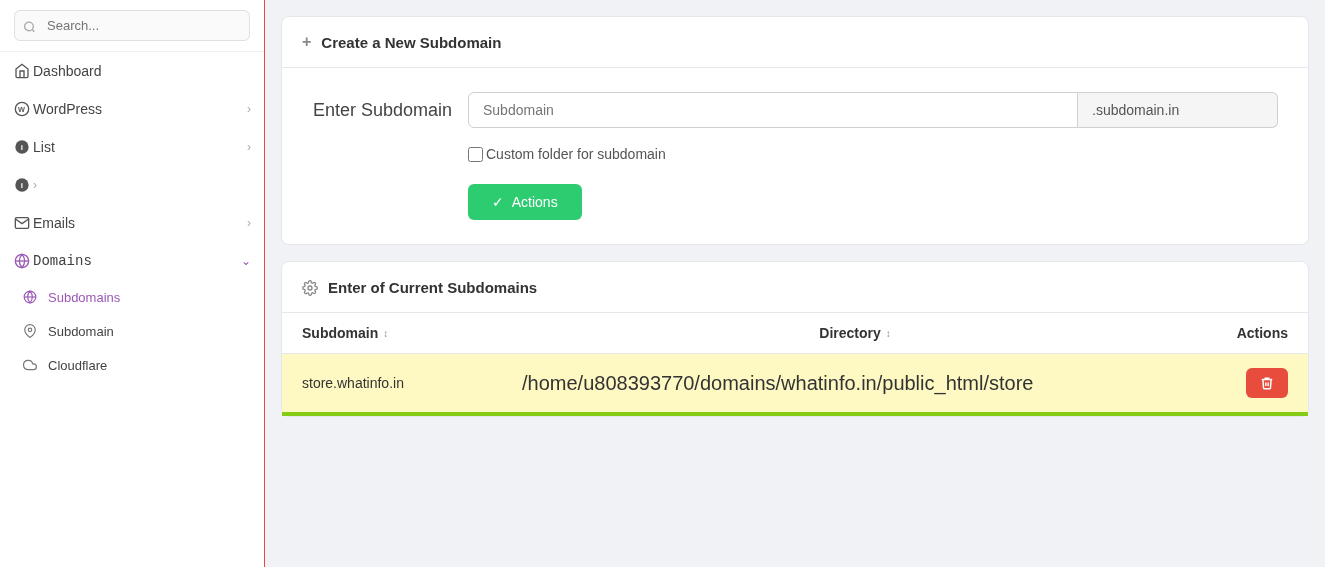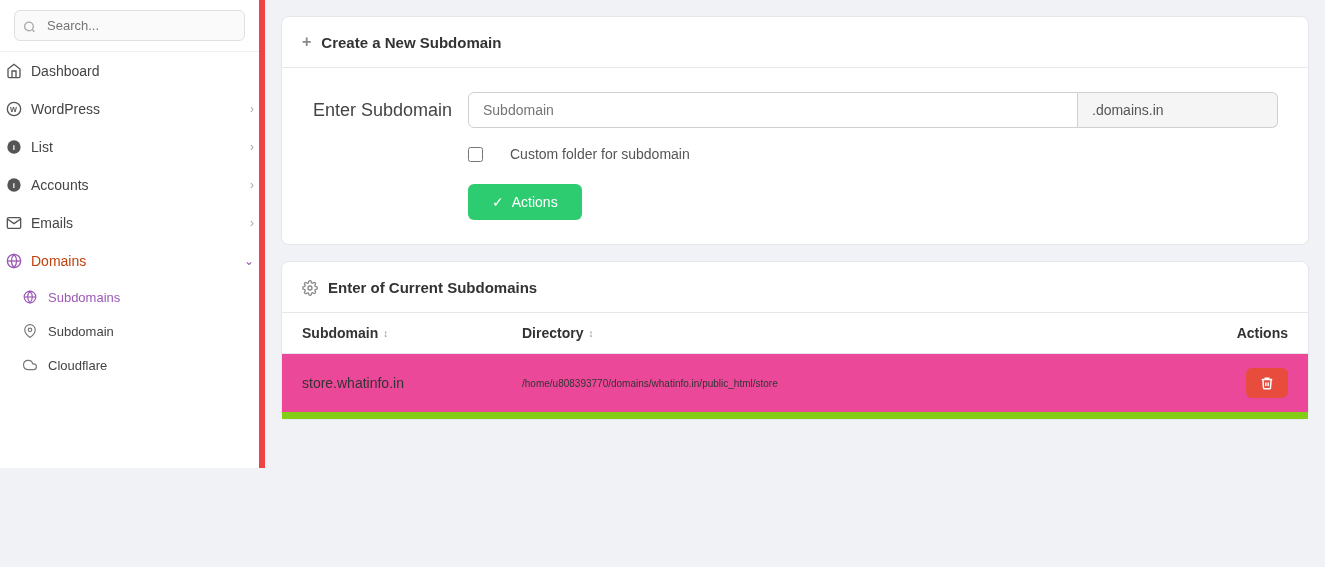--- a/index.html
+++ b/index.html
@@ -10,25 +10,25 @@
       height: 567px;
       overflow: hidden;
       font-size: 14px;
       color: #333;
     }
 
     
     .sidebar {
       width: 265px;
       background: #fff;
-      border-right: 6px solid #ef4444;
+      border-right: 1px solid #ef4444;
       display: flex;
       flex-direction: column;
       flex-shrink: 0;
-      height: 468px;
+      height: 567px;
       overflow-y: auto;
     }
 
     .search-wrap {
       padding: 10px 14px;
       border-bottom: 1px solid #f0f0f0;
     }
 
     .search-input {
       width: 100%;
@@ -50,25 +50,25 @@
       left: 9px;
       top: 50%;
       transform: translateY(-50%);
       color: #aaa;
       font-size: 13px;
     }
 
     .nav-item {
       display: flex;
       align-items: center;
-      padding: 10px 5px;
+      padding: 10px 13px;
       cursor: pointer;
       color: #444;
       font-size: 14px;
-      gap: 8px;
+      gap: 2px;
       transition: background 0.15s;
     }
 
     .nav-item .nav-icon {
       width: 18px;
       height: 18px;
       flex-shrink: 0;
       display: flex;
       align-items: center;
       justify-content: center;
@@ -199,21 +199,21 @@
       border-radius: 0 6px 6px 0;
       font-size: 14px;
       background: #f5f5f5;
       color: #555;
       min-width: 200px;
     }
 
     .checkbox-row {
       display: flex;
       align-items: center;
-      gap: 27px;
+      gap: 3px;
       margin-bottom: 22px;
       margin-left: 156px;
     }
 
     .checkbox-row input[type="checkbox"] {
       width: 15px;
       height: 15px;
       cursor: pointer;
     }
 
@@ -260,49 +260,50 @@
       display: flex;
       align-items: center;
       gap: 5px;
     }
 
     .col-directory {
       flex: 1;
       display: flex;
       align-items: center;
       gap: 5px;
+      justify-content: center;
     }
 
     .col-actions {
       width: 100px;
       text-align: right;
     }
 
     .sort-icon {
       font-size: 10px;
       color: #888;
     }
 
     .table-data-row {
       display: flex;
       padding: 14px 20px;
       align-items: center;
-      background: #ec4899;
-      border-bottom: 7px solid #84cc16;
+      background: #fef9c3;
+      border-bottom: 4px solid #84cc16;
     }
 
     .table-data-row .val-subdomain {
       width: 220px;
       font-size: 14px;
       color: #333;
     }
 
     .table-data-row .val-directory {
       flex: 1;
-      font-size: 10px;
+      font-size: 20px;
       color: #333;
     }
 
     .table-data-row .val-actions {
       width: 100px;
       display: flex;
       justify-content: flex-end;
     }
 
     .delete-btn {
@@ -372,21 +373,20 @@
     <span class="nav-arrow">›</span>
   </div>
 
   <div class="nav-item">
     <span class="nav-icon">
       <svg width="16" height="16" viewBox="0 0 24 24" fill="currentColor">
         <circle cx="12" cy="12" r="10"></circle>
         <text x="10" y="16" font-size="12" fill="white" font-weight="bold">i</text>
       </svg>
     </span>
-    <span class="nav-label">Accounts</span>
     <span class="nav-arrow">›</span>
   </div>
 
   <div class="nav-item">
     <span class="nav-icon">
       <svg width="16" height="16" viewBox="0 0 24 24" fill="none" stroke="currentColor" stroke-width="2">
         <path d="M4 4h16c1.1 0 2 .9 2 2v12c0 1.1-.9 2-2 2H4c-1.1 0-2-.9-2-2V6c0-1.1.9-2 2-2z"></path>
           <polyline points="22,6 12,13 2,6"></polyline>
       </svg>
     </span>
@@ -395,21 +395,21 @@
   </div>
 
   <div class="nav-item active">
     <span class="nav-icon">
       <svg width="16" height="16" viewBox="0 0 24 24" fill="none" stroke="#9b59b6" stroke-width="2">
         <circle cx="12" cy="12" r="10"></circle>
           <line x1="2" y1="12" x2="22" y2="12"></line>
           <path d="M12 2a15.3 15.3 0 0 1 4 10 15.3 15.3 0 0 1-4 10 15.3 15.3 0 0 1-4-10 15.3 15.3 0 0 1 4-10z"></path>
       </svg>
     </span>
-    <span class="nav-label" style="color:#c2410c;">Domains</span>
+    <span class="nav-label" style="color:#404040;font-family:Liberation Mono, monospace;">Domains</span>
     <span class="nav-arrow" style="color:#9b59b6;">⌄</span>
   </div>
 
   <div class="nav-sub-item active-sub">
     <span class="sub-icon">
       <svg width="14" height="14" viewBox="0 0 24 24" fill="none" stroke="#9b59b6" stroke-width="2">
         <circle cx="12" cy="12" r="10"></circle>
           <line x1="2" y1="12" x2="22" y2="12"></line>
           <path d="M12 2a15.3 15.3 0 0 1 4 10 15.3 15.3 0 0 1-4 10 15.3 15.3 0 0 1-4-10 15.3 15.3 0 0 1 4-10z"></path>
       </svg>
@@ -446,21 +446,21 @@
     <div class="card-header">
       <span class="plus-icon">+</span>
       <span>Create a New Subdomain</span>
     </div>
     <div class="card-body">
 
       <div class="form-row">
         <label class="form-label">Enter Subdomain</label>
         <div class="form-inputs">
           <input class="subdomain-input" type="text" placeholder="Subdomain" style="">
-          <div class="domain-suffix">.domains.in</div>
+          <div class="domain-suffix">.subdomain.in</div>
         </div>
       </div>
 
       <div class="checkbox-row">
         <input type="checkbox" id="custom-folder" style="">
         <label for="custom-folder" class="checkbox-label">Custom folder for subdomain</label>
       </div>
 
       <div class="create-btn-row">
         <button class="create-btn">

